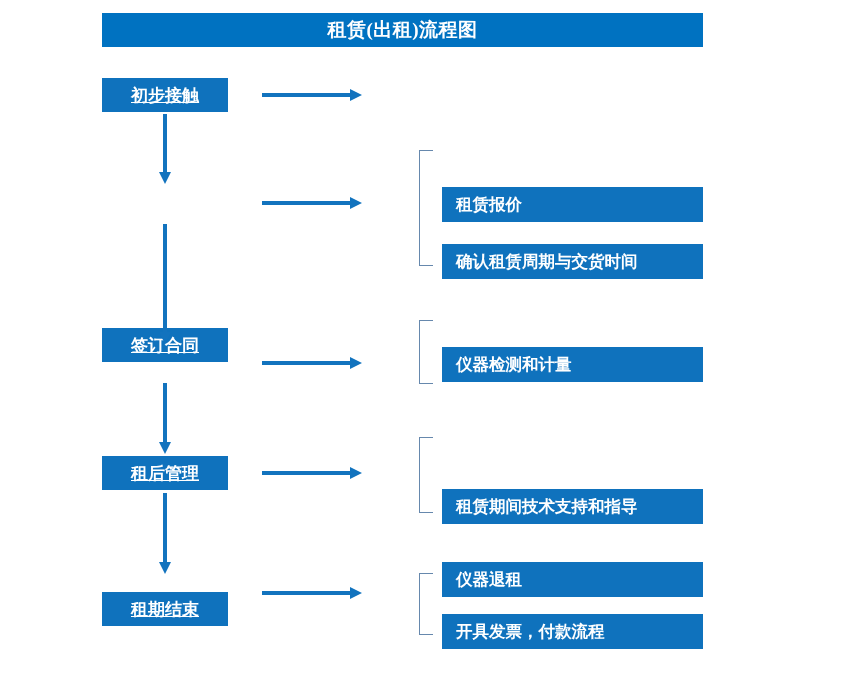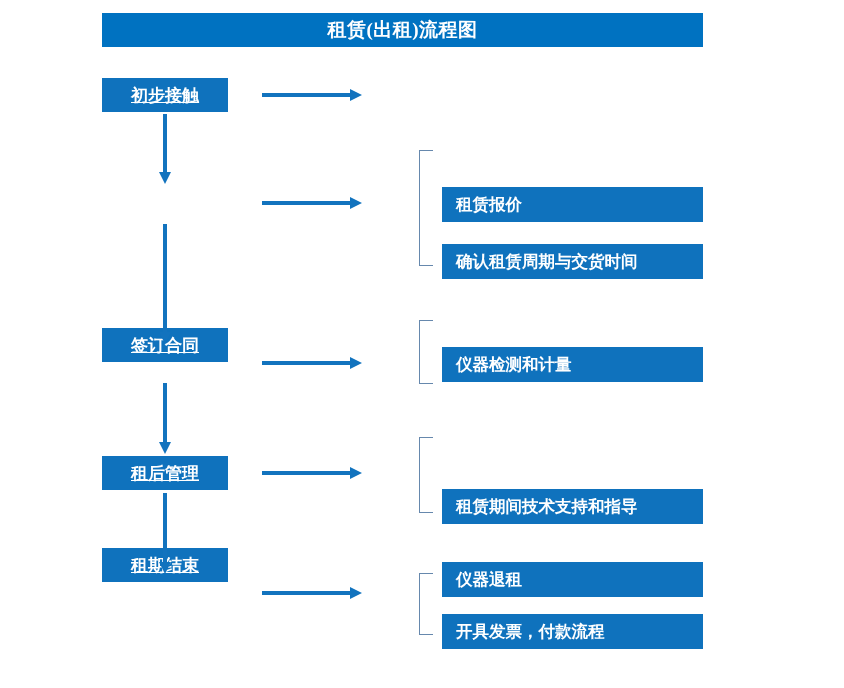--- a/index.html
+++ b/index.html
@@ -124,21 +124,21 @@
 </head>
 <body>
 
 <div id="canvas">
 
   <div class="title-bar">租赁(出租)流程图</div>
 
   <div class="node stage" style="top:78px">初步接触</div>
   <div class="node stage" style="top:328px">签订合同</div>
   <div class="node stage" style="top:456px">租后管理</div>
-  <div class="node stage" style="top:548px">租期结束</div>
+  <div class="node stage" style="top:592px">租期结束</div>
 
   <div class="v-arrow" style="top:114px;height:70px">
     <div class="shaft" style="height:58px"></div>
     <div class="head" style="top:58px"></div>
   </div>
   <div class="v-arrow" style="top:224px;height:120px">
     <div class="shaft" style="height:108px"></div>
     <div class="head" style="top:108px"></div>
   </div>
   <div class="v-arrow" style="top:383px;height:71px">

